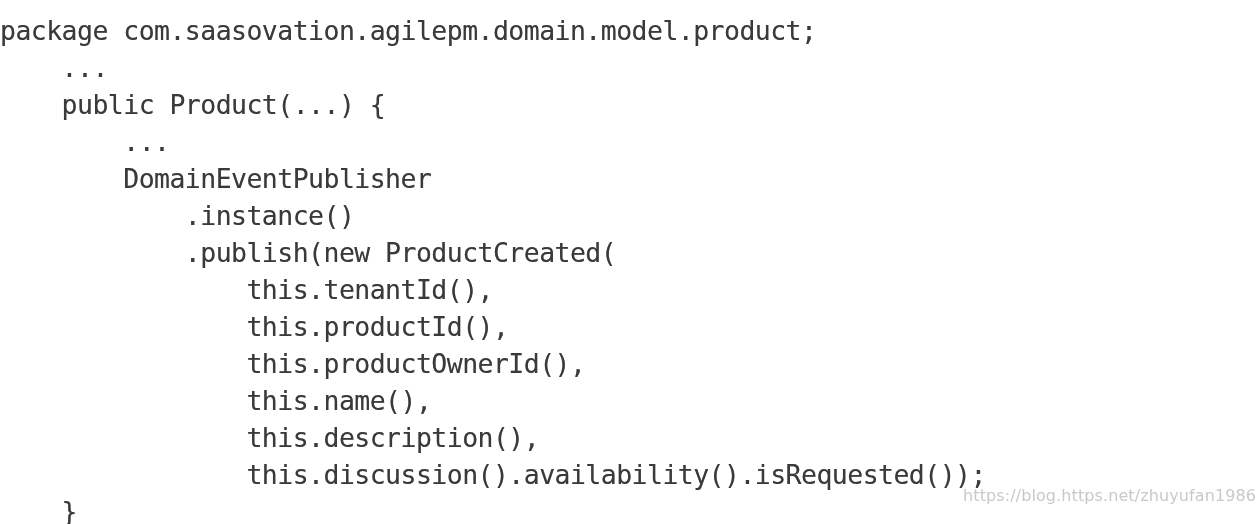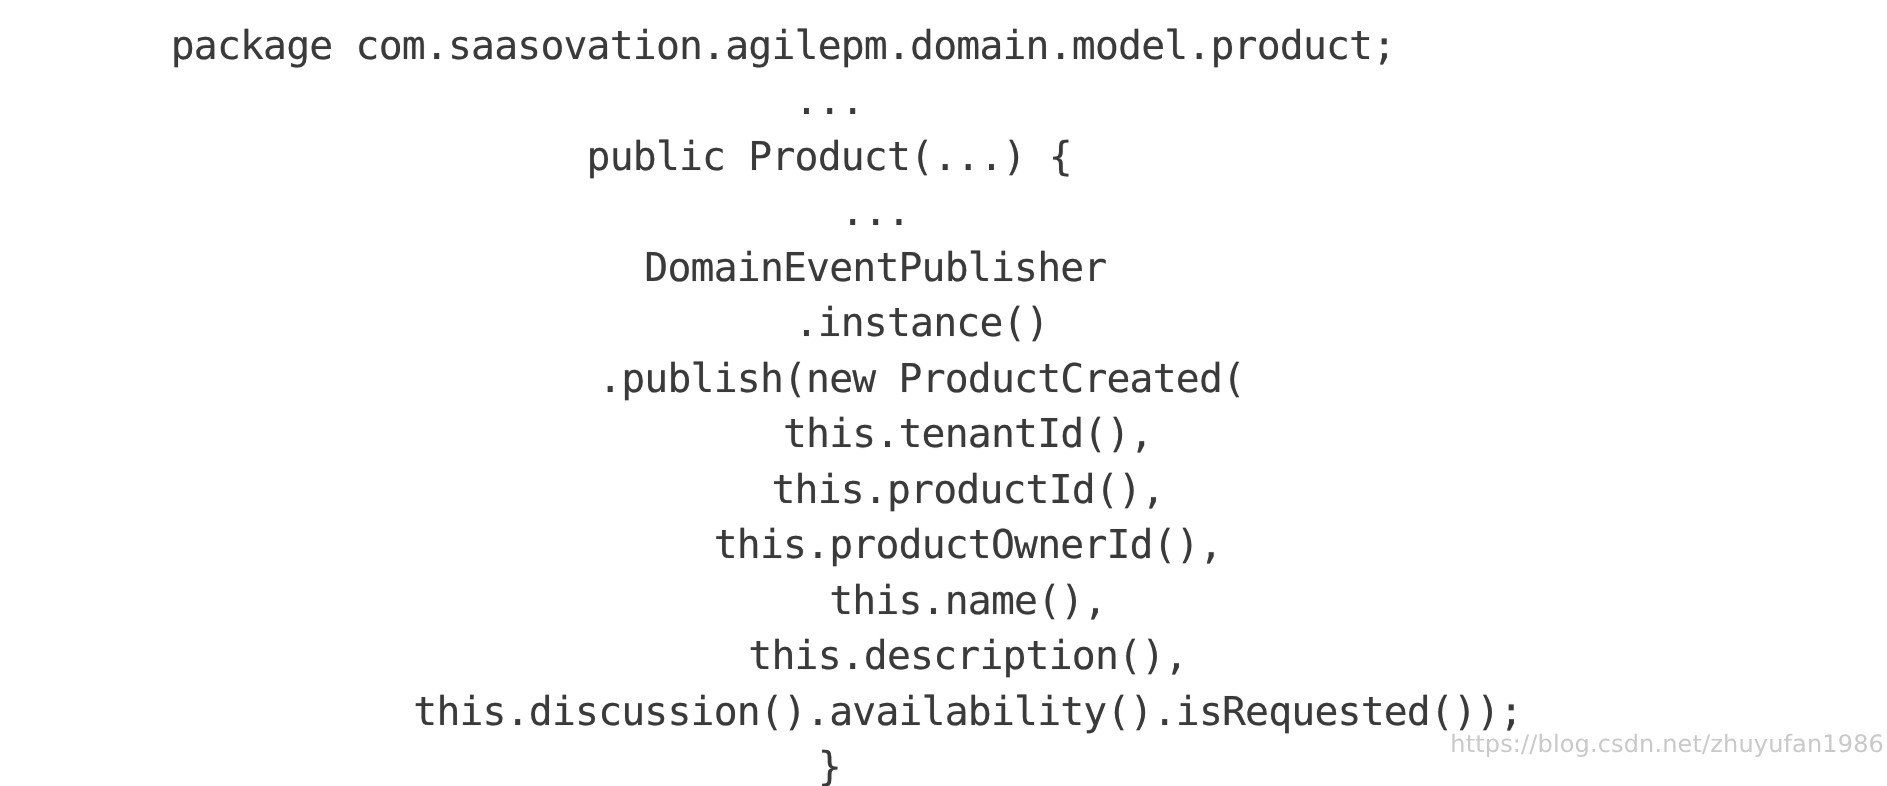--- a/index.html
+++ b/index.html
@@ -25,21 +25,20 @@
     width: 1044px;
     height: 524px;
     margin: 0;
     padding: 0;
     font-family: "DejaVu Sans Mono", "Liberation Mono", monospace;
     font-size: 26.5px;
     line-height: 37px;
     letter-spacing: -0.55px;
     color: #3a3a3a;
     white-space: pre;
-    text-align: center;
     -webkit-font-smoothing: antialiased;
   }
 
   .code-line {
     display: block;
     height: 37px;
     white-space: pre;
   }
 
   
@@ -66,15 +65,15 @@
     user-select: none;
   }
 </style>
 </head>
 <body>
 
 <div id="page">
 
   <pre id="code-listing"><span class="code-line">package com.saasovation.agilepm.domain.model.product;</span><span class="code-line">    ...</span><span class="code-line">    public Product(...) {</span><span class="code-line">        ...</span><span class="code-line">        DomainEventPublisher</span><span class="code-line">            .instance()</span><span class="code-line">            .publish(new ProductCreated(</span><span class="code-line">                this.tenantId(),</span><span class="code-line">                this.productId(),</span><span class="code-line">                this.productOwnerId(),</span><span class="code-line">                this.name(),</span><span class="code-line">                this.description(),</span><span class="code-line">                this.discussion().availability().isRequested());</span><span class="code-line">    }</span></pre>
 
-  <div id="watermark">https://blog.csdn.net/zhuyufan1986</div>
+  <div id="watermark">https://blog.https.net/zhuyufan1986</div>
 
 </div>
 
 </body></html>

